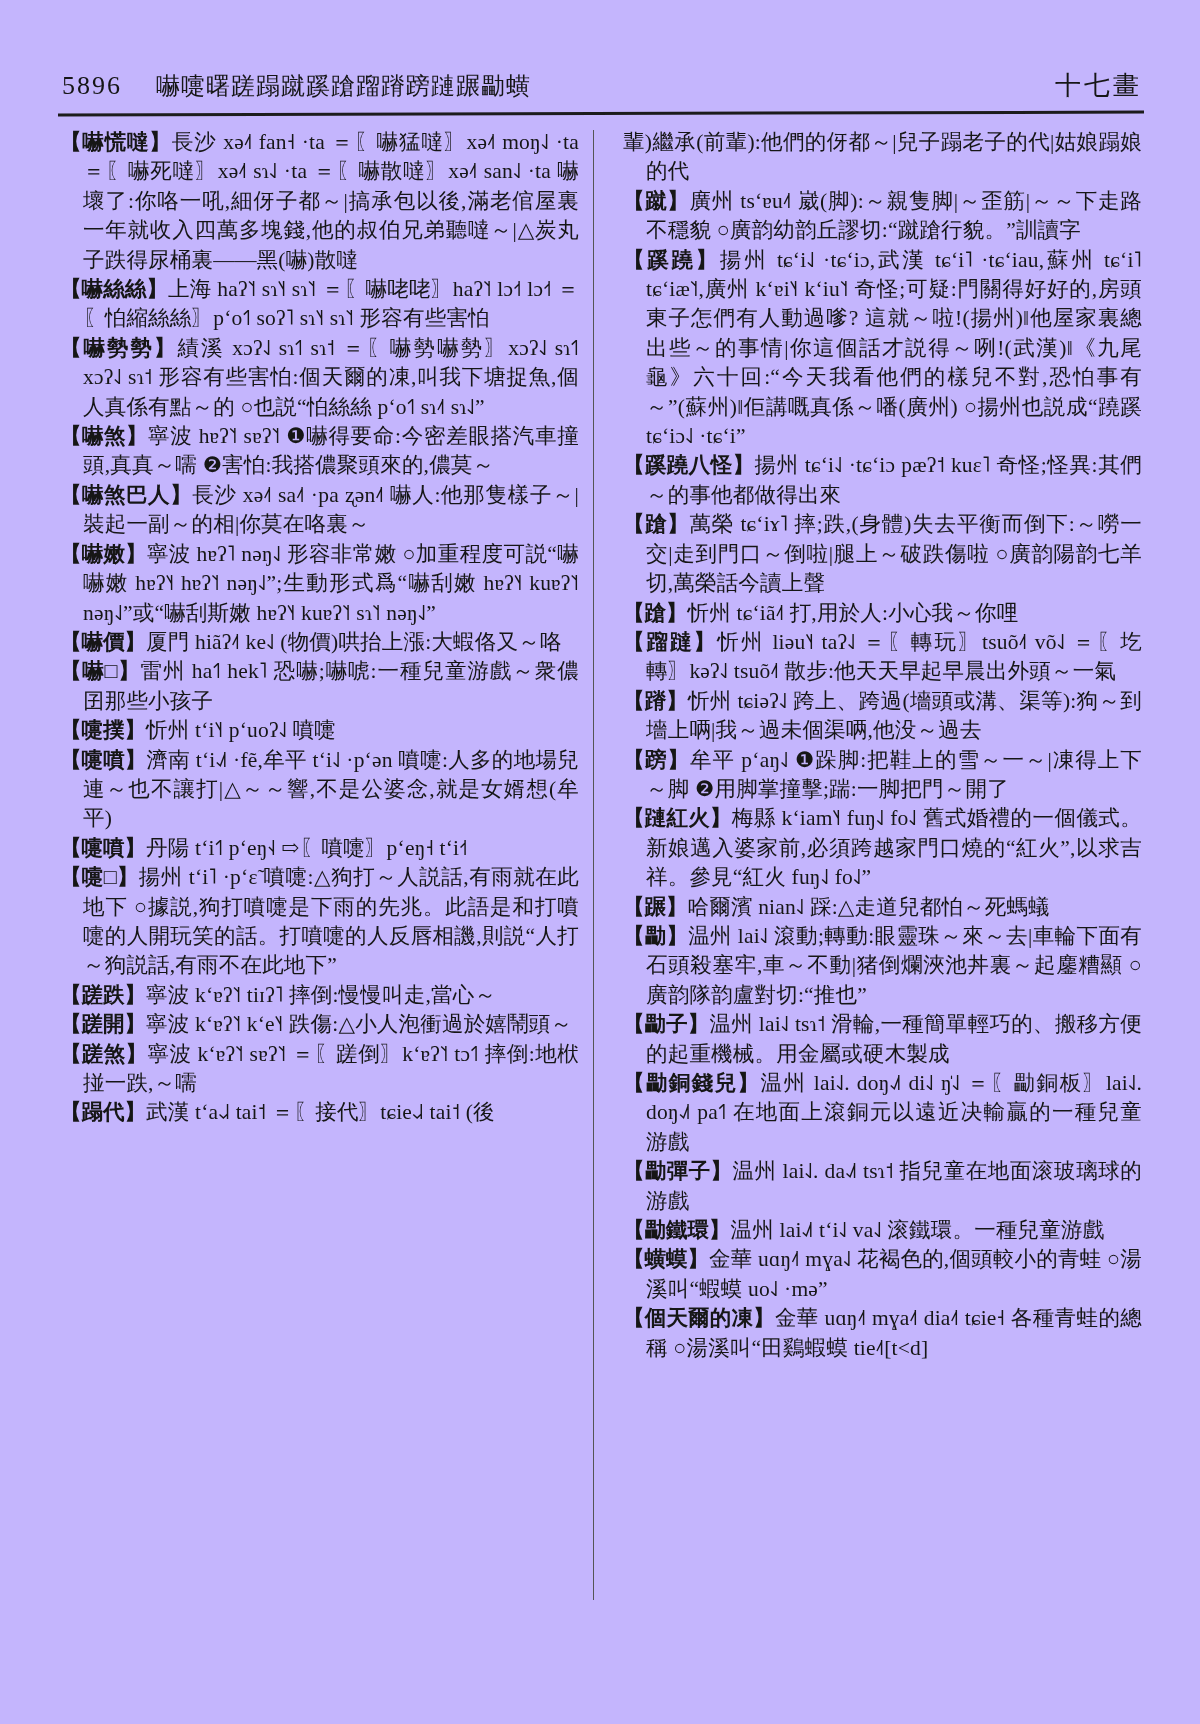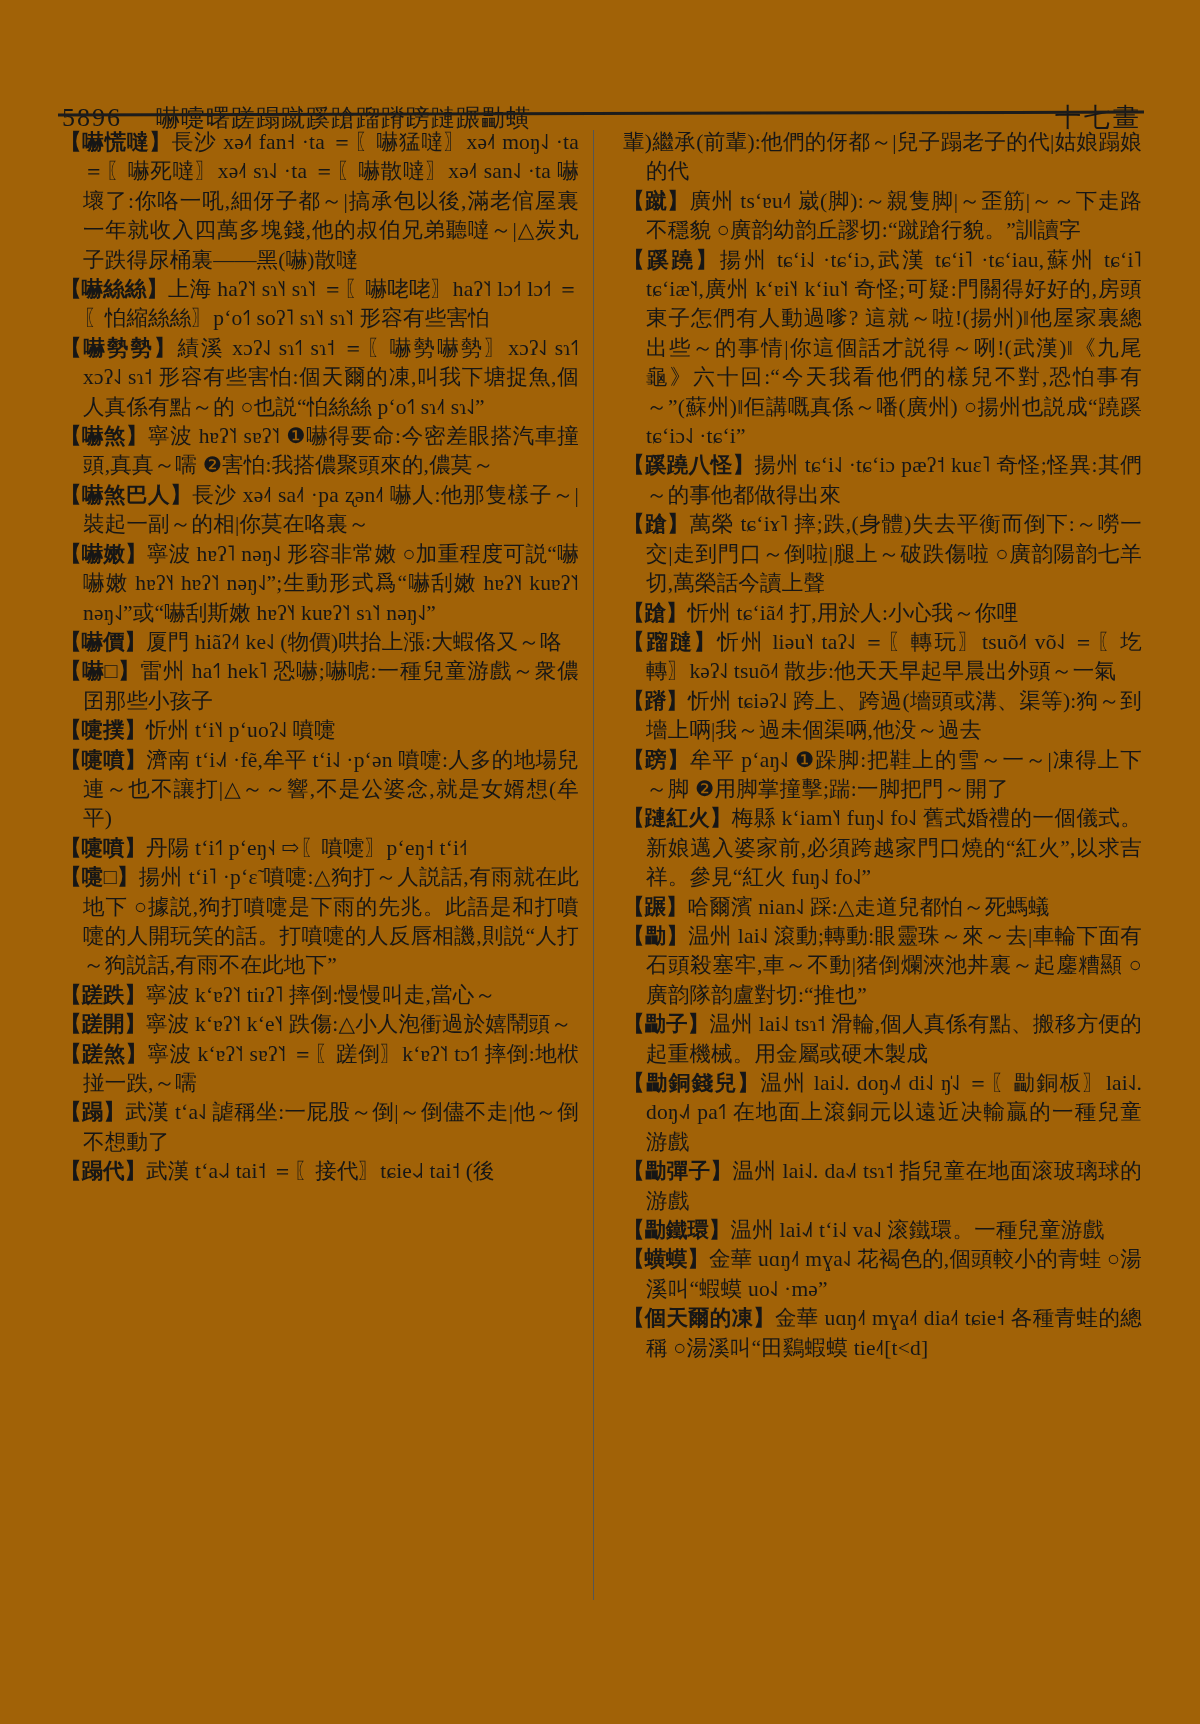--- a/index.html
+++ b/index.html
@@ -1,37 +1,37 @@
 <!DOCTYPE html>
 <html><head>
 <meta charset="utf-8">
 <style>
   html,body{margin:0;padding:0;background:#e8e6e1;}
   .page{
     position:relative;
     width:1200px;height:1724px;
     margin:0 auto;
-    background:#a16207;
+    background:#c4b5fd;
     color:#161616;
     font-family:"Liberation Serif","DejaVu Serif",serif;
     box-sizing:border-box;
     overflow:hidden;
   }
   .header{
     position:absolute;
     left:62px;right:58px;top:68px;
     display:flex;align-items:baseline;
     font-size:25px;
     letter-spacing:1px;
     white-space:nowrap;
   }
   .page-number{font-size:26px;margin-right:34px;letter-spacing:2px;}
   .header-chars{font-size:24px;}
   .header-spacer{flex:1;}
-  .section-label{font-size:26px;letter-spacing:3px;margin-top:32px;}
+  .section-label{font-size:26px;letter-spacing:3px;}
   .header-rule{
     position:absolute;
     left:58px;right:56px;top:112px;
     height:3px;background:#1c1c1c;
     transform:rotate(-0.15deg);
   }
   .body{
     position:absolute;
     left:60px;top:128px;
     width:1082px;height:1560px;
@@ -80,38 +80,37 @@
         <p class="entry"><span class="hw">【嚇嫩】</span><span class="def">寧波 hɐʔ˥ nəŋ˨˩ 形容非常嫩 ○加重程度可説“嚇嚇嫩 hɐʔ˥˧ hɐʔ˥˦ nəŋ˨˩”;生動形式爲“嚇刮嫩 hɐʔ˥˧ kuɐʔ˥˦ nəŋ˨˩”或“嚇刮斯嫩 hɐʔ˥˧ kuɐʔ˥˦ sɿ˥˦ nəŋ˨˩”</span></p>
         <p class="entry"><span class="hw">【嚇價】</span><span class="def">厦門 hiãʔ˨˦ ke˨˩ (物價)哄抬上漲:大蝦佫又～咯</span></p>
         <p class="entry"><span class="hw">【嚇□】</span><span class="def">雷州 ha˦˥ hek˥ 恐嚇;嚇唬:一種兒童游戲～衆儂囝那些小孩子</span></p>
         <p class="entry"><span class="hw">【嚏撲】</span><span class="def">忻州 tʻi˥˧ pʻuoʔ˨˩ 噴嚏</span></p>
         <p class="entry"><span class="hw">【嚏噴】</span><span class="def">濟南 tʻi˨˩˦ ·fẽ,牟平 tʻi˨˩ ·pʻən 噴嚏:人多的地場兒連～也不讓打|△～～響,不是公婆念,就是女婿想(牟平)</span></p>
         <p class="entry"><span class="hw">【嚏噴】</span><span class="def">丹陽 tʻi˦˥ pʻeŋ˧˨ ⇨〖噴嚏〗pʻeŋ˧ tʻi˧˦</span></p>
         <p class="entry"><span class="hw">【嚏□】</span><span class="def">揚州 tʻi˥ ·pʻɛ̃ 噴嚏:△狗打～人説話,有雨就在此地下 ○據説,狗打噴嚏是下雨的先兆。此語是和打噴嚏的人開玩笑的話。打噴嚏的人反唇相譏,則説“人打～狗説話,有雨不在此地下”</span></p>
         <p class="entry"><span class="hw">【蹉跌】</span><span class="def">寧波 kʻɐʔ˥˦ tiɪʔ˥ 摔倒:慢慢叫走,當心～</span></p>
         <p class="entry"><span class="hw">【蹉開】</span><span class="def">寧波 kʻɐʔ˥˦ kʻe˥˧ 跌傷:△小人泡衝過於嬉鬧頭～</span></p>
         <p class="entry"><span class="hw">【蹉煞】</span><span class="def">寧波 kʻɐʔ˥˦ sɐʔ˥˦ ＝〖蹉倒〗kʻɐʔ˥˦ tɔ˦˥ 摔倒:地栿掽一跌,～嚅</span></p>
-        <p class="entry"><span class="hw">【蹋】</span><span class="def">武漢 tʻa˨˩ 謔稱坐:一屁股～倒|～倒儘不走|他～倒不想動了</span></p>
         <p class="entry"><span class="hw">【蹋代】</span><span class="def">武漢 tʻa˨˩˨ tai˦ ＝〖接代〗tɕie˨˩˨ tai˦ (後</span></p>
       </div>
     <div class="divider"></div>
     <div class="col col-right" id="col-right">
         <p class="entry"><span class="def">輩)繼承(前輩):他們的伢都～|兒子蹋老子的代|姑娘蹋娘的代</span></p>
         <p class="entry"><span class="hw">【蹴】</span><span class="def">廣州 tsʻɐu˨˦ 崴(脚):～親隻脚|～歪筋|～～下走路不穩貌 ○廣韵幼韵丘謬切:“蹴蹌行貌。”訓讀字</span></p>
         <p class="entry"><span class="hw">【蹊蹺】</span><span class="def">揚州 tɕʻi˨˩ ·tɕʻiɔ,武漢 tɕʻi˥ ·tɕʻiau,蘇州 tɕʻi˥ tɕʻiæ˥˦,廣州 kʻɐi˥˧ kʻiu˥˦ 奇怪;可疑:門關得好好的,房頭東子怎們有人動過嗲? 這就～啦!(揚州)‖他屋家裏總出些～的事情|你這個話才説得～咧!(武漢)‖《九尾龜》六十回:“今天我看他們的樣兒不對,恐怕事有～”(蘇州)‖佢講嘅真係～噃(廣州) ○揚州也説成“蹺蹊 tɕʻiɔ˨˩ ·tɕʻi”</span></p>
         <p class="entry"><span class="hw">【蹊蹺八怪】</span><span class="def">揚州 tɕʻi˨˩ ·tɕʻiɔ pæʔ˦ kuɛ˥ 奇怪;怪異:其們～的事他都做得出來</span></p>
         <p class="entry"><span class="hw">【蹌】</span><span class="def">萬榮 tɕʻiɤ˥ 摔;跌,(身體)失去平衡而倒下:～嘮一交|走到門口～倒啦|腿上～破跌傷啦 ○廣韵陽韵七羊切,萬榮話今讀上聲</span></p>
         <p class="entry"><span class="hw">【蹌】</span><span class="def">忻州 tɕʻiã˨˦ 打,用於人:小心我～你哩</span></p>
         <p class="entry"><span class="hw">【蹓躂】</span><span class="def">忻州 liəu˥˧ taʔ˨˩ ＝〖轉玩〗tsuõ˨˦ võ˨˩ ＝〖圪轉〗kəʔ˨˩ tsuõ˨˦ 散步:他天天早起早晨出外頭～一氣</span></p>
         <p class="entry"><span class="hw">【蹐】</span><span class="def">忻州 tɕiəʔ˨˩ 跨上、跨過(墻頭或溝、渠等):狗～到墻上唡|我～過未個渠唡,他没～過去</span></p>
         <p class="entry"><span class="hw">【䠙】</span><span class="def">牟平 pʻaŋ˨˩ ❶跺脚:把鞋上的雪～一～|凍得上下～脚 ❷用脚掌撞擊;踹:一脚把門～開了</span></p>
         <p class="entry"><span class="hw">【蹥紅火】</span><span class="def">梅縣 kʻiam˥˧ fuŋ˨˩ fo˨˩ 舊式婚禮的一個儀式。新娘邁入婆家前,必須跨越家門口燒的“紅火”,以求吉祥。參見“紅火 fuŋ˨˩ fo˨˩”</span></p>
         <p class="entry"><span class="hw">【蹍】</span><span class="def">哈爾濱 nian˨˩ 踩:△走道兒都怕～死螞蟻</span></p>
         <p class="entry"><span class="hw">【㔣】</span><span class="def">温州 lai˨˩ 滾動;轉動:眼靈珠～來～去|車輪下面有石頭殺塞牢,車～不動|猪倒爛浹池丼裏～起鏖糟顯 ○廣韵隊韵盧對切:“推也”</span></p>
-        <p class="entry"><span class="hw">【㔣子】</span><span class="def">温州 lai˨˩ tsɿ˦ 滑輪,個人真係有點、搬移方便的起重機械。用金屬或硬木製成</span></p>
+        <p class="entry"><span class="hw">【㔣子】</span><span class="def">温州 lai˨˩ tsɿ˦ 滑輪,一種簡單輕巧的、搬移方便的起重機械。用金屬或硬木製成</span></p>
         <p class="entry"><span class="hw">【㔣銅錢兒】</span><span class="def">温州 lai˨˩. doŋ˨˩˦ di˨˩ ŋ̍˨˩ ＝〖㔣銅板〗lai˨˩. doŋ˨˩˦ pa˦˥ 在地面上滾銅元以遠近决輸贏的一種兒童游戲</span></p>
         <p class="entry"><span class="hw">【㔣彈子】</span><span class="def">温州 lai˨˩. da˨˩˦ tsɿ˦ 指兒童在地面滚玻璃球的游戲</span></p>
         <p class="entry"><span class="hw">【㔣鐵環】</span><span class="def">温州 lai˨˩˦ tʻi˨˩ va˨˩ 滚鐵環。一種兒童游戲</span></p>
         <p class="entry"><span class="hw">【蟥蟆】</span><span class="def">金華 uɑŋ˨˦ mɣa˨˩ 花褐色的,個頭較小的青蛙 ○湯溪叫“蝦蟆 uo˨˩ ·mə”</span></p>
         <p class="entry"><span class="hw">【個天爾的凍】</span><span class="def">金華 uɑŋ˨˦ mɣa˨˦ dia˨˦ tɕie˧ 各種青蛙的總稱 ○湯溪叫“田鷄蝦蟆 tie˨˦[t&lt;d]</span></p>
       </div>
   </div>
 
 </div>
 

